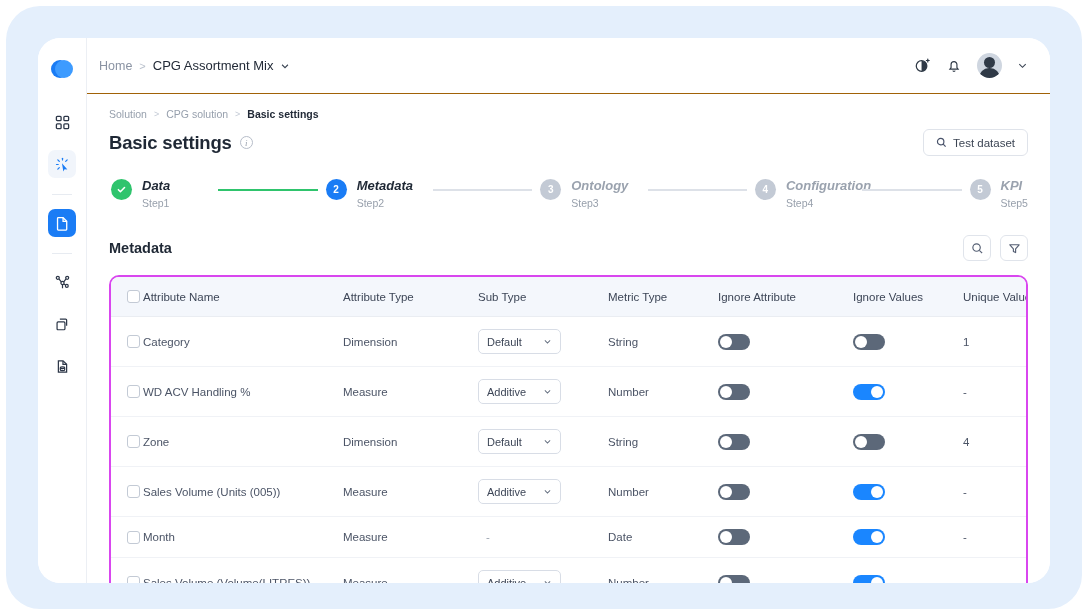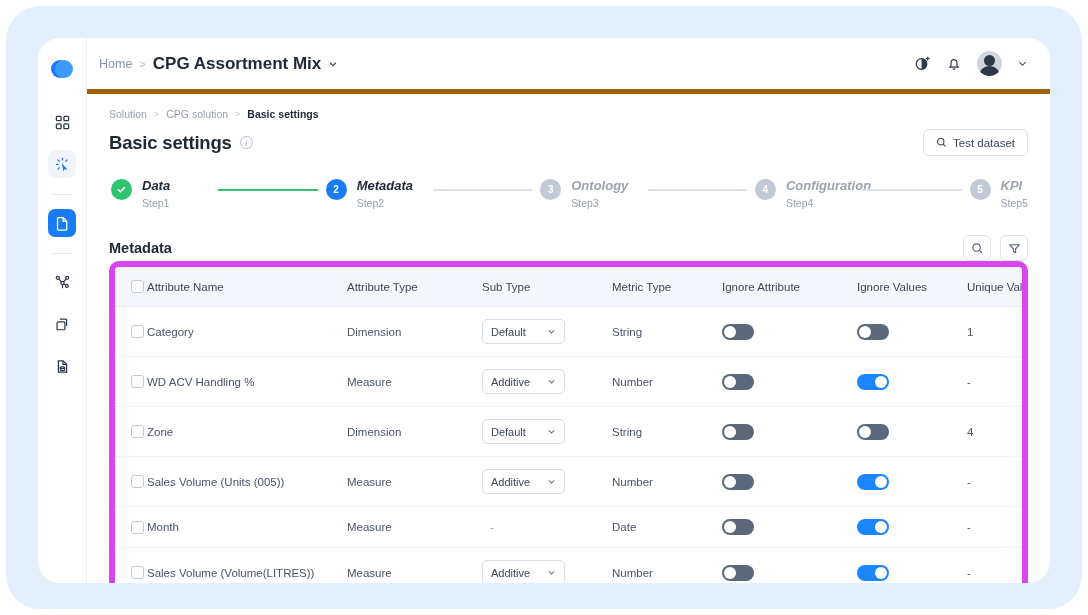--- a/index.html
+++ b/index.html
@@ -61,28 +61,28 @@
   .main {
     flex: 1;
     display: flex; flex-direction: column;
     min-width: 0;
     background: #ffffff;
   }
 
   .topbar {
     height: 56px;
     flex: 0 0 56px;
-    border-bottom: 5px solid #a16207;
+    border-bottom: 1px solid #a16207;
     display: flex; align-items: center;
     padding: 0 22px 0 12px;
   }
   .crumb-top { display: flex; align-items: center; gap: 7px; font-size: 12.5px; }
   .crumb-top .home { color: #8a93a3; }
   .crumb-top .sep { color: #b9c0cc; font-size: 11px; }
-  .crumb-top .cur { color: #222a37; font-weight: bold; font-size: 17px; }
+  .crumb-top .cur { color: #222a37; font-weight: normal; font-size: 13px; }
   .topbar-right { margin-left: auto; display: flex; align-items: center; gap: 15px; }
   .avatar {
     width: 25px; height: 25px; border-radius: 50%;
     background: #cfd6e0;
     overflow: hidden; position: relative;
   }
   .avatar .head {
     position: absolute; left: 7px; top: 4px;
     width: 11px; height: 11px; border-radius: 50%;
     background: #2f3946;
@@ -162,21 +162,22 @@
   .sec-actions { margin-left: auto; display: flex; gap: 9px; }
   .icon-btn {
     width: 28px; height: 26px;
     border: 1px solid #e0e4eb; border-radius: 6px;
     background: #fff;
     display: flex; align-items: center; justify-content: center;
     color: #566074;
   }
 
   .table-wrap {
-    border: 6px solid #d946ef;
+    margin-top: 14px;
+    border: 2px solid #d946ef;
     border-radius: 10px 10px 0 0;
     overflow: hidden;
     background: #fff;
   }
   table { width: 100%; border-collapse: collapse; table-layout: fixed; }
   thead tr { background: #f4f7fc; }
   th {
     text-align: left;
     font-size: 11.5px;
     font-weight: normal;

